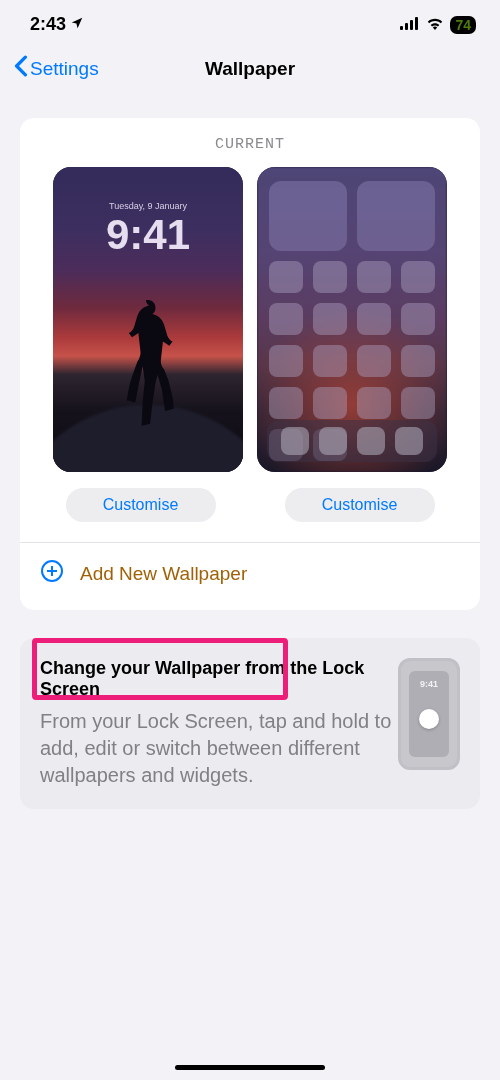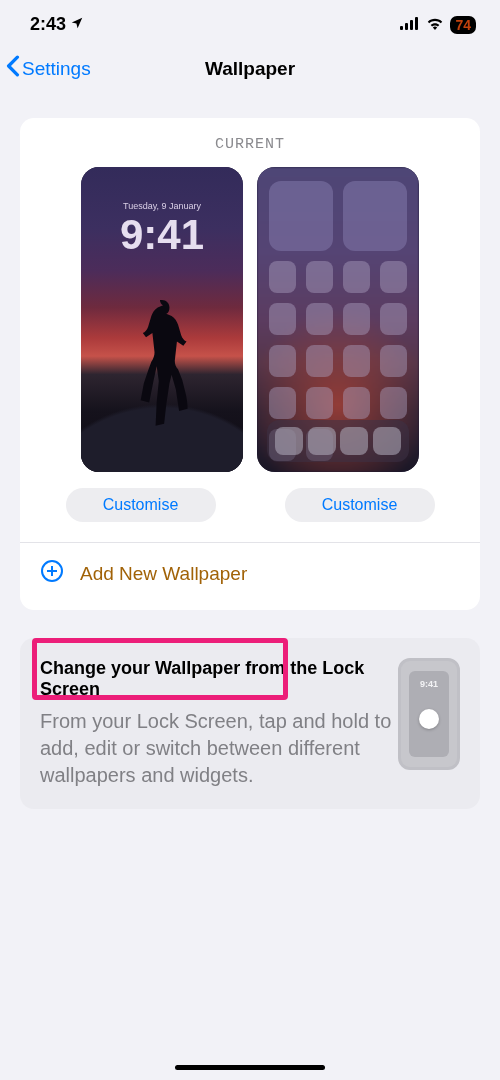--- a/index.html
+++ b/index.html
@@ -17,30 +17,30 @@
       justify-content: space-between;
       align-items: center;
       padding: 14px 24px 8px 30px;
       font-size: 18px;
       font-weight: 600;
     }
     .status-left { display: flex; align-items: flex-end; gap: 4px; }
     .status-right { display: flex; align-items: center; gap: 6px; }
     .battery {
       background: #000;
-      color: #c2410c;
+      color: #4d7c0f;
       border-radius: 7px;
       padding: 1px 5px;
       font-size: 14px;
       font-weight: 700;
     }
     .nav-bar {
       display: flex;
       align-items: center;
-      padding: 12px 14px 18px 6px;
+      padding: 12px 14px 18px 14px;
       position: relative;
     }
     .back-btn {
       display: flex;
       align-items: center;
       color: #007aff;
       font-size: 19px;
       gap: 2px;
       cursor: pointer;
     }
@@ -64,21 +64,21 @@
       letter-spacing: 1px;
       margin-bottom: 14px;
       font-family: Liberation Mono, monospace;
     }
     .previews {
       display: flex;
       gap: 14px;
       justify-content: center;
     }
     .preview {
-      width: 162px;
+      width: 190px;
       height: 305px;
       border-radius: 18px;
       overflow: hidden;
       position: relative;
       background: #1a1530;
     }
     
     .lock-bg {
       position: absolute; inset: 0;
       background:

